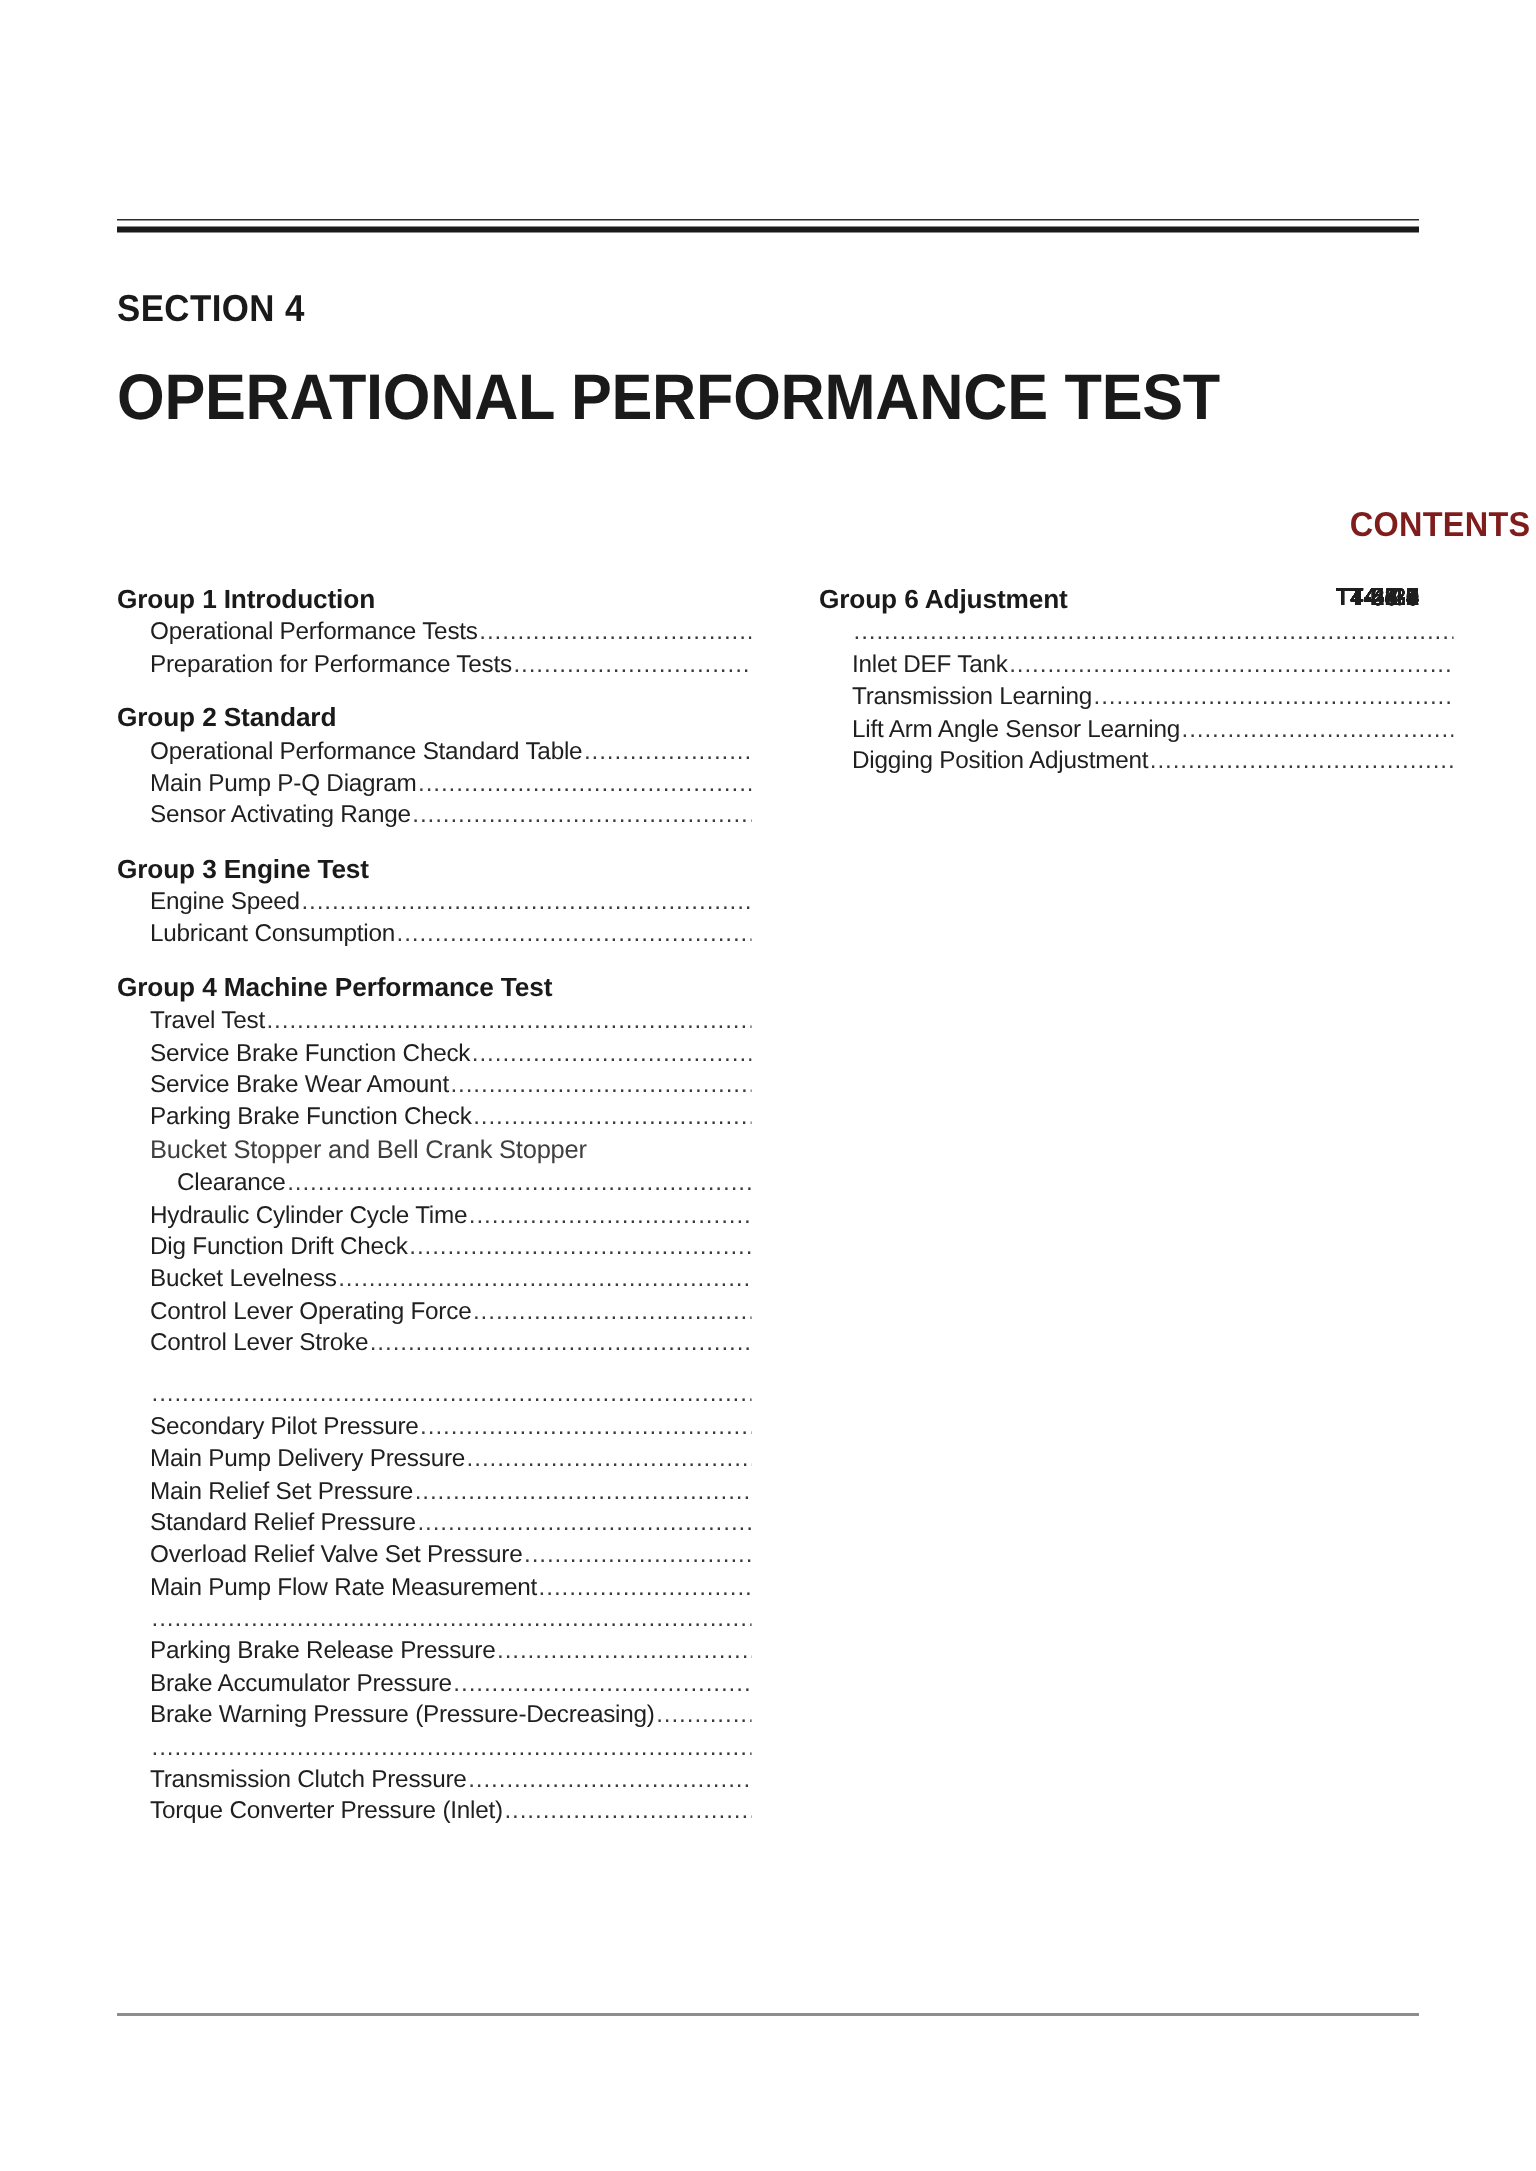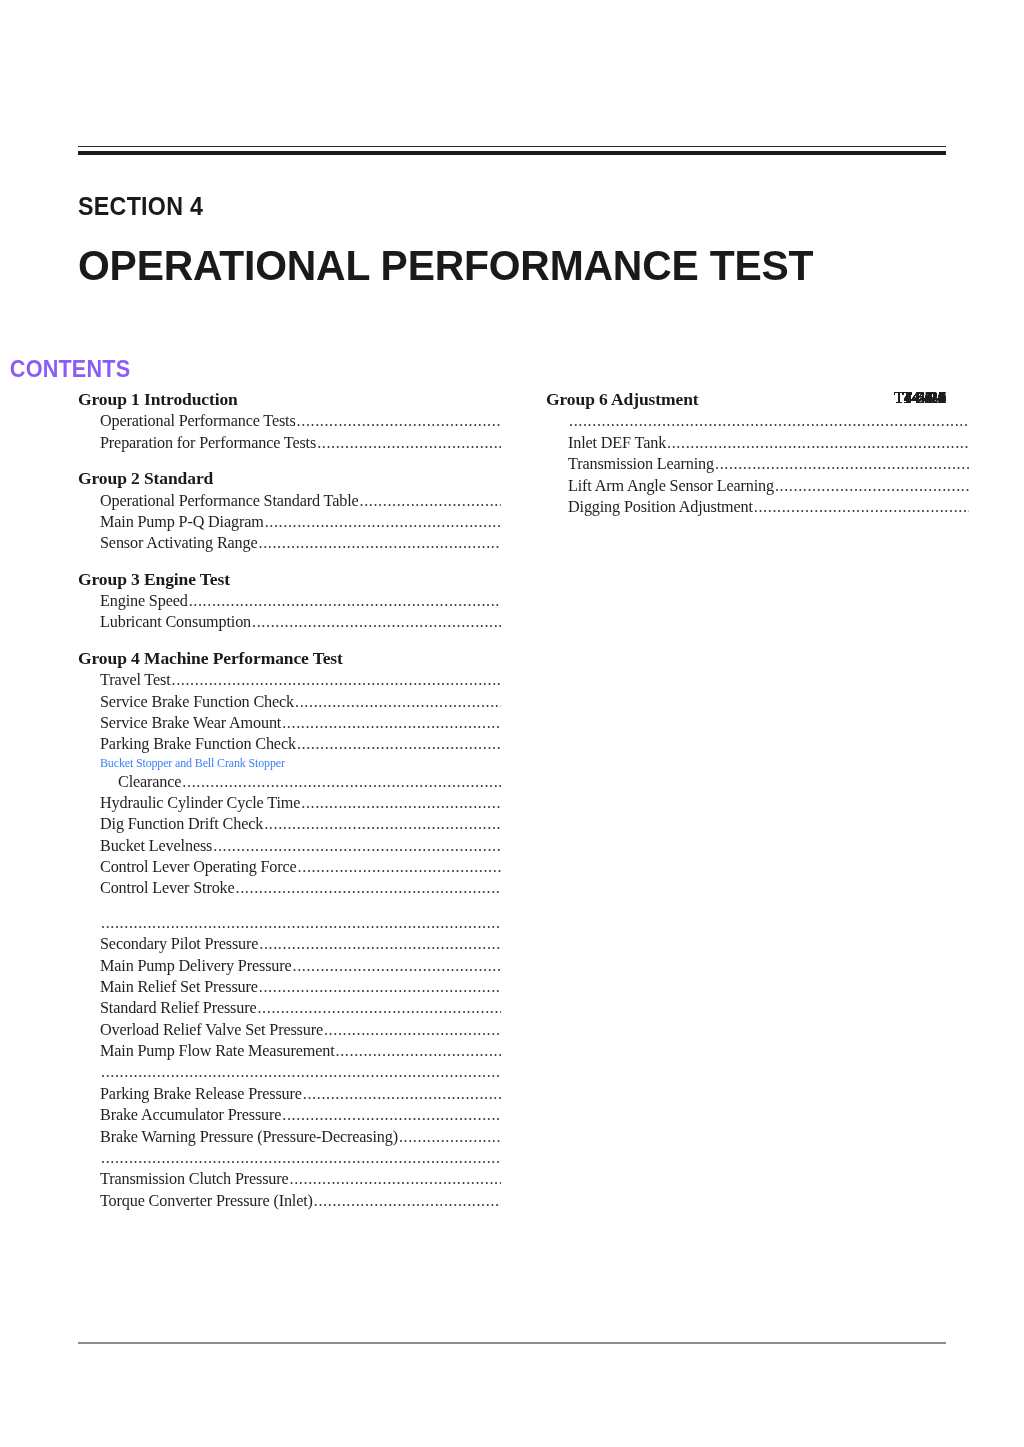--- a/index.html
+++ b/index.html
@@ -71,42 +71,41 @@
     color: #1a1a1a;
     line-height: 1.05;
     transform: scaleX(0.95);
     transform-origin: left center;
     white-space: nowrap;
   }
   .contents-heading {
     position: absolute;
     left: 0;
     right: 0;
-    top: 356px;
-    text-align: left;
+    top: 336px;
+    text-align: right;
     font-size: 23px;
     font-weight: bold;
     letter-spacing: 0.2px;
-    color: #8b5cf6;
+    color: #7f1d1d;
   }
   .contents-heading .inner {
     display: inline-block;
     transform: scaleX(0.94);
     margin-left: 6px;
   }
 
   
   .toc {
     position: absolute;
     left: 78px;
     top: 388px;
     width: 868px;
     display: flex;
     gap: 44px;
-    font-family: Liberation Serif, serif;
   }
   .col {
     width: 424px;
     flex: 0 0 424px;
   }
 
   .group {
     margin-bottom: 12px;
   }
   .group:last-child { margin-bottom: 0; }
@@ -145,23 +144,23 @@
   }
   .entry .page {
     flex: 0 0 auto;
     text-align: right;
     padding-left: 1px;
   }
 
   
   .entry-wrap {
     padding-left: 22px;
-    font-size: 12px;
+    font-size: 17px;
     line-height: 1.32;
-    color: #3b82f6;
+    color: #404040;
     letter-spacing: -0.15px;
     white-space: nowrap;
   }
   .entry.cont {
     padding-left: 40px;
   }
 
   .sp-before {
     margin-top: 13px;
   }

